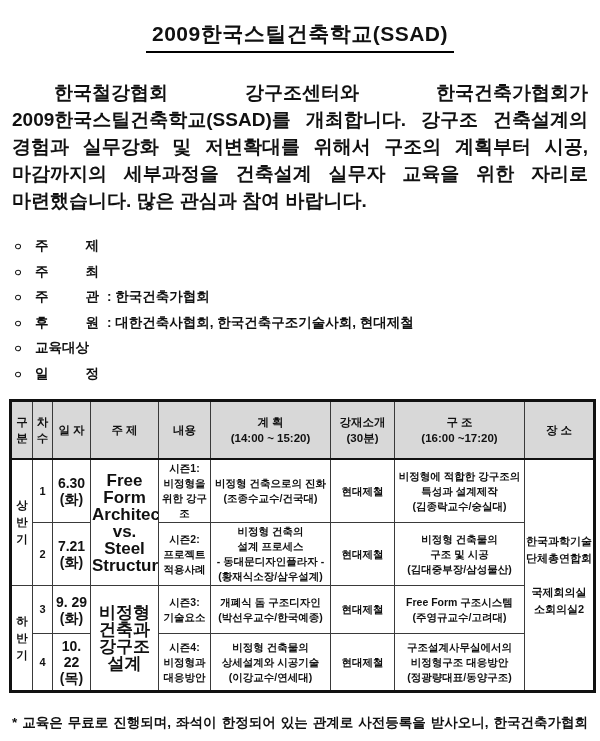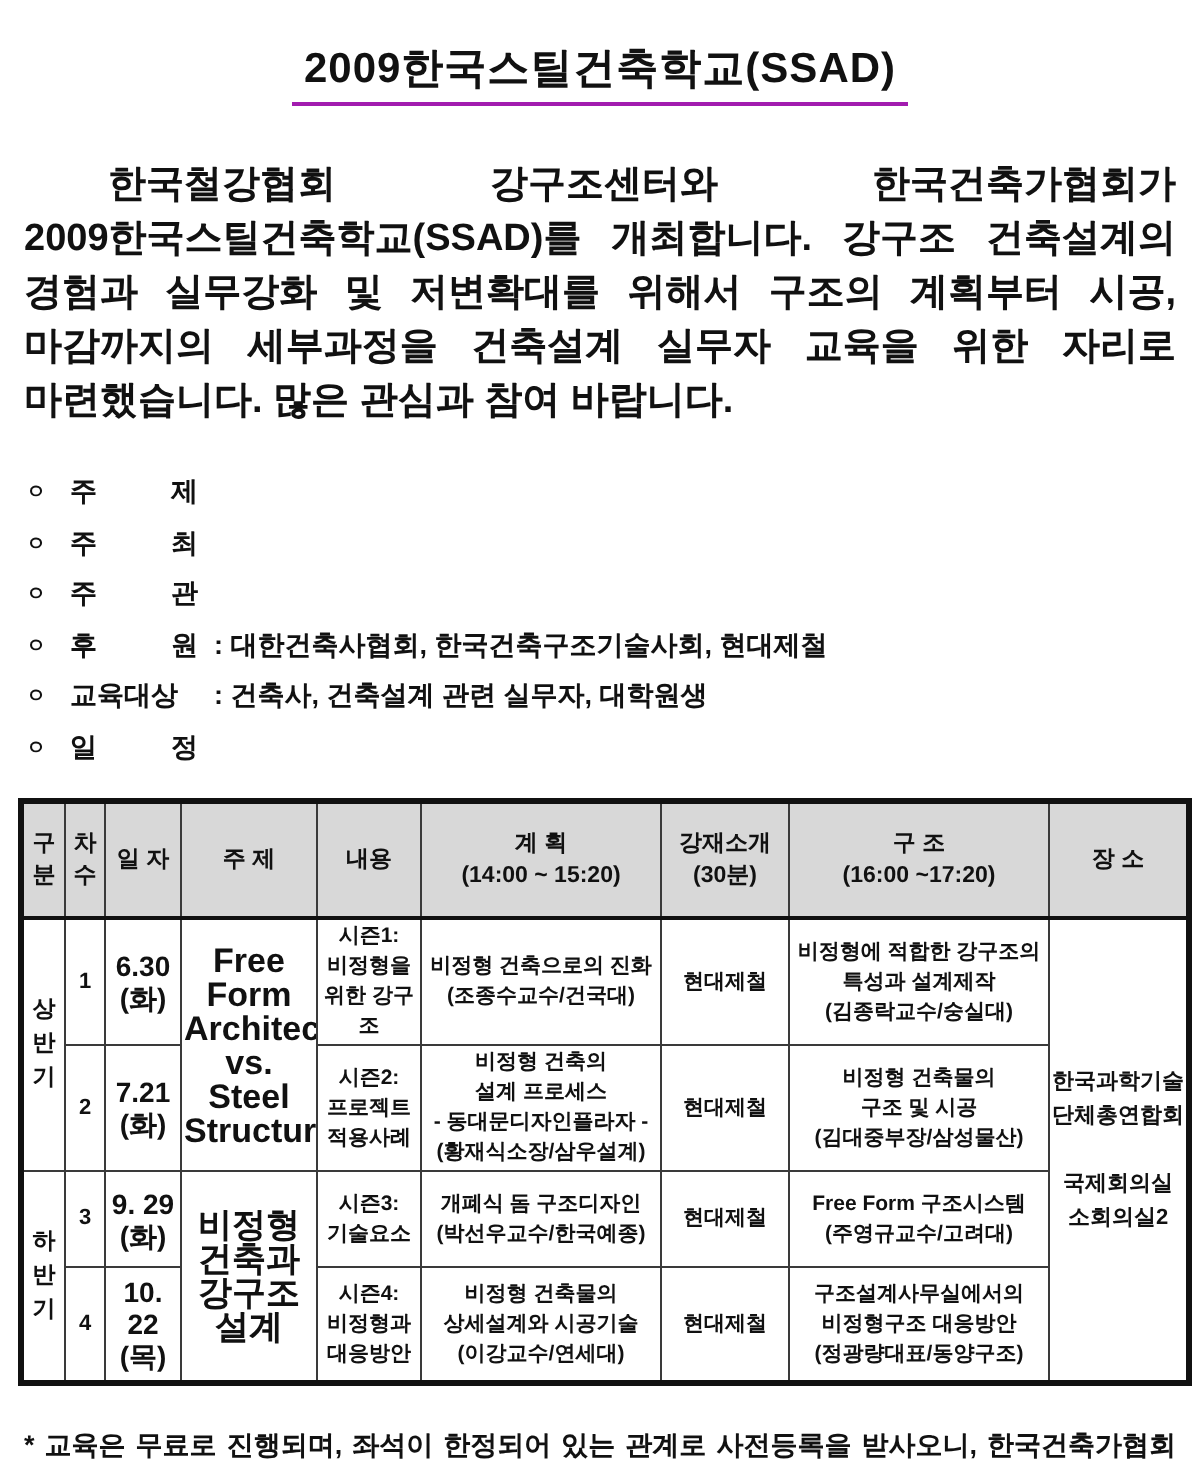--- a/index.html
+++ b/index.html
@@ -8,21 +8,21 @@
     font-family:"Liberation Sans","DejaVu Sans",sans-serif;
     font-weight:bold;
     -webkit-font-smoothing:antialiased;
   }
   .page{padding:14px 9px 0 9px;}
 
   
   .title-wrap{text-align:center;margin:6px 0 26px 0;}
   .title{
     display:inline-block;font-size:21px;letter-spacing:0.5px;
-    border-bottom:2px solid #a21caf;padding:0 6px 3px 6px;
+    border-bottom:2px solid #000000;padding:0 6px 3px 6px;
   }
 
   
   .intro{
     font-size:19px;line-height:27px;text-align:justify;
     text-indent:42px;margin:0 3px 20px 3px;word-break:keep-all;
   }
 
   
   .info-list{margin:0 0 12px 4px;font-size:13.5px;}
@@ -78,30 +78,30 @@
       <span class="info-marker">ㅇ</span>
       <span class="info-label">주 제</span>
     </div>
     <div class="info-item">
       <span class="info-marker">ㅇ</span>
       <span class="info-label">주 최</span>
     </div>
     <div class="info-item">
       <span class="info-marker">ㅇ</span>
       <span class="info-label">주 관</span>
+      <span class="info-value">: 한국건축가협회</span>
     </div>
     <div class="info-item">
       <span class="info-marker">ㅇ</span>
       <span class="info-label">후 원</span>
       <span class="info-value">: 대한건축사협회, 한국건축구조기술사회, 현대제철</span>
     </div>
     <div class="info-item">
       <span class="info-marker">ㅇ</span>
       <span class="info-label">교육대상</span>
-      <span class="info-value">: 건축사, 건축설계 관련 실무자, 대학원생</span>
     </div>
     <div class="info-item">
       <span class="info-marker">ㅇ</span>
       <span class="info-label">일 정</span>
       <span class="info-value"></span>
     </div>
   </div>
 
   <table class="schedule">
     <colgroup>

